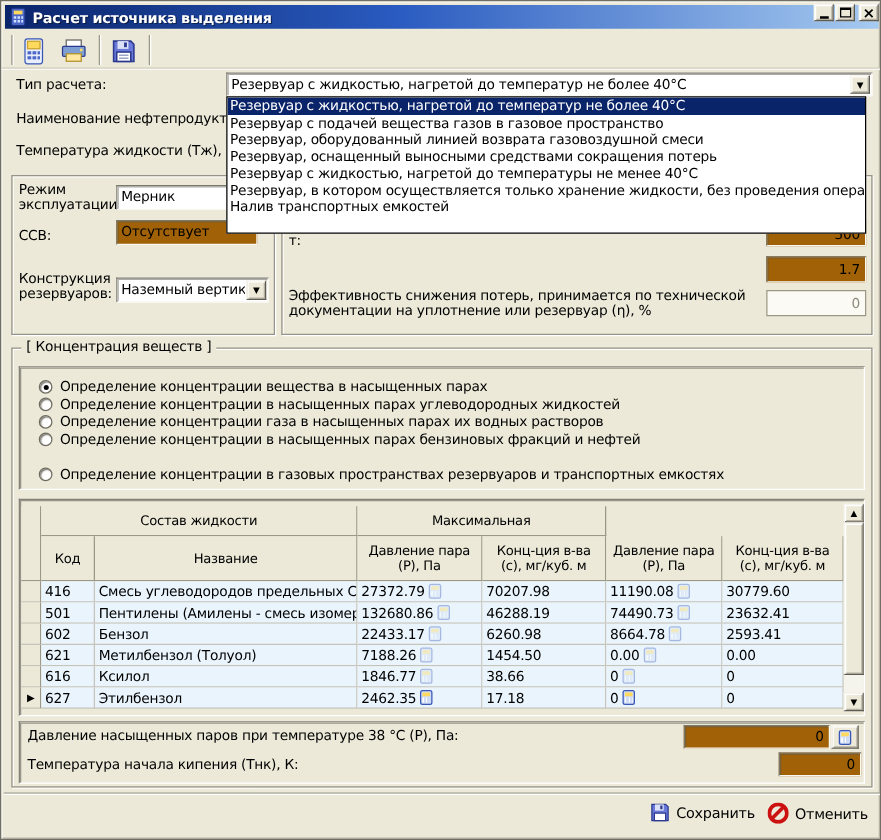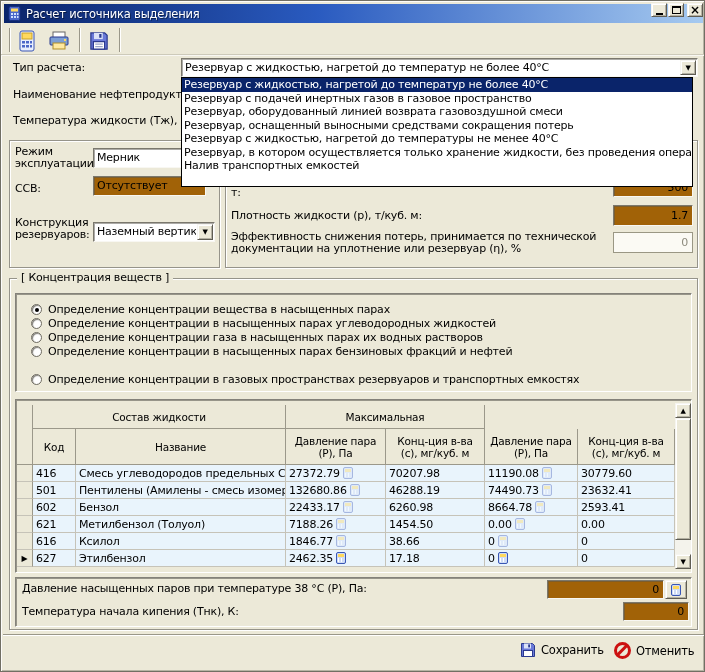--- a/index.html
+++ b/index.html
@@ -13,21 +13,21 @@
   .abs{position:absolute;}
   .lbl{position:absolute;line-height:12px;}
   
   .inset{border:1px solid;border-color:#7b786d #f8f7f2 #f8f7f2 #7b786d;box-shadow:inset 1px 1px 0 rgba(90,88,80,.5);background:#a16207;}
   .outset{border:1px solid;border-color:#f6f5f0 #5f5d53 #5f5d53 #f6f5f0;box-shadow:inset 1px 1px 0 #fff,inset -1px -1px 0 #b4b1a3;background:#ece9d8;}
   .gbox{border:1px solid #96948a;box-shadow:inset 1px 1px 0 #fff,1px 1px 0 #fff;}
   .psunken{border:1px solid;border-color:#84827a #fff #fff #84827a;box-shadow:inset 1px 1px 0 rgba(95,93,85,.6);}
   
   #titlebar{position:absolute;left:3px;top:3px;width:699px;height:19px;
     background:linear-gradient(to right,#0a246a,#2a5bc0 45%,#a6caf0);display:flex;align-items:center;}
-  #titlebar .title{color:#fff;font-weight:normal;font-size:11.5px;margin-left:4px;text-shadow:1px 1px 0 rgba(0,0,0,.45);white-space:nowrap;}
+  #titlebar .title{color:#fff;font-weight:bold;font-size:11.5px;margin-left:4px;text-shadow:1px 1px 0 rgba(0,0,0,.45);white-space:nowrap;}
   .winbtn{position:absolute;top:2px;width:16px;height:14px;display:flex;align-items:center;justify-content:center;font-size:10px;line-height:10px;cursor:default;}
   .glyph-min{width:7px;height:2px;background:#000;margin-top:7px;}
   .glyph-max{width:9px;height:8px;border:1px solid #000;border-top:2px solid #000;}
   .glyph-close{font-weight:bold;font-size:12px;}
   
   .tsep{position:absolute;top:27px;width:2px;height:24px;border-left:1px solid #9a9789;border-right:1px solid #fff;}
   .tbtn{position:absolute;top:28px;width:24px;height:24px;display:flex;align-items:center;justify-content:center;}
   #toolbar-edge{position:absolute;left:0;top:53px;width:705px;height:2px;border-top:1px solid #cdcaba;border-bottom:1px solid #f8f7f2;}
   
   .combo{position:absolute;background:#fff;}
@@ -152,21 +152,20 @@
   <div class="combo inset" style="left:92px;top:221px;width:122px;height:20px;">
     <span class="txt">Наземный вертик.</span>
     <span class="btn outset">▼</span>
   </div>
 
   <div class="abs gbox" style="left:224px;top:139px;width:473px;height:128px;"></div>
   <div class="lbl" style="left:230px;top:186px;">т:</div>
   <div class="abs inset" style="left:612px;top:176px;width:80px;height:20px;">
     <span class="fieldtxt num" style="top:3px;">500</span>
   </div>
-  <div class="lbl" style="left:230px;top:209px;">Плотность жидкости (р), т/куб. м:</div>
   <div class="abs inset" style="left:612px;top:204px;width:80px;height:21px;">
     <span class="fieldtxt num" style="top:3px;">1.7</span>
   </div>
   <div class="lbl" style="left:230px;top:230px;width:372px;">Эффективность снижения потерь, принимается по технической документации на уплотнение или резервуар (η), %</div>
   <div class="abs" style="left:612px;top:231px;width:80px;height:21px;background:#fbfaf4;border:1px solid #9a9784;">
     <span class="fieldtxt num" style="top:3px;color:#8d8b7d;">0</span>
   </div>
 
   <div class="abs gbox" style="left:8px;top:277px;width:689px;height:352px;"></div>
   <div class="lbl" style="left:16px;top:271px;background:#ece9d8;padding:0 4px;">[ Концентрация веществ ]</div>
@@ -322,21 +321,21 @@
   <div class="flatbtn" style="left:613px;top:641px;">
     <svg width="17" height="17" viewBox="0 0 17 17">
       <circle cx="8.5" cy="8.5" r="7" fill="none" stroke="#cc1111" stroke-width="3"></circle>
       <line x1="3.8" y1="12.6" x2="12.6" y2="3.8" stroke="#cc1111" stroke-width="3"></line>
     </svg>
     <span>Отменить</span>
   </div>
 
   <div id="droplist">
     <div class="item sel">Резервуар с жидкостью, нагретой до температур не более 40°С</div>
-    <div class="item">Резервуар с подачей инертных газов в газовое пространство</div>
+    <div class="item">Резервуар с подачей вещества газов в газовое пространство</div>
     <div class="item">Резервуар, оборудованный линией возврата газовоздушной смеси</div>
     <div class="item">Резервуар, оснащенный выносными средствами сокращения потерь</div>
     <div class="item">Резервуар с жидкостью, нагретой до температуры не менее 40°С</div>
     <div class="item">Резервуар, в котором осуществляется только хранение жидкости, без проведения операций слива</div>
     <div class="item">Налив транспортных емкостей</div>
   </div>
 
 </div>
 
 </body></html>

